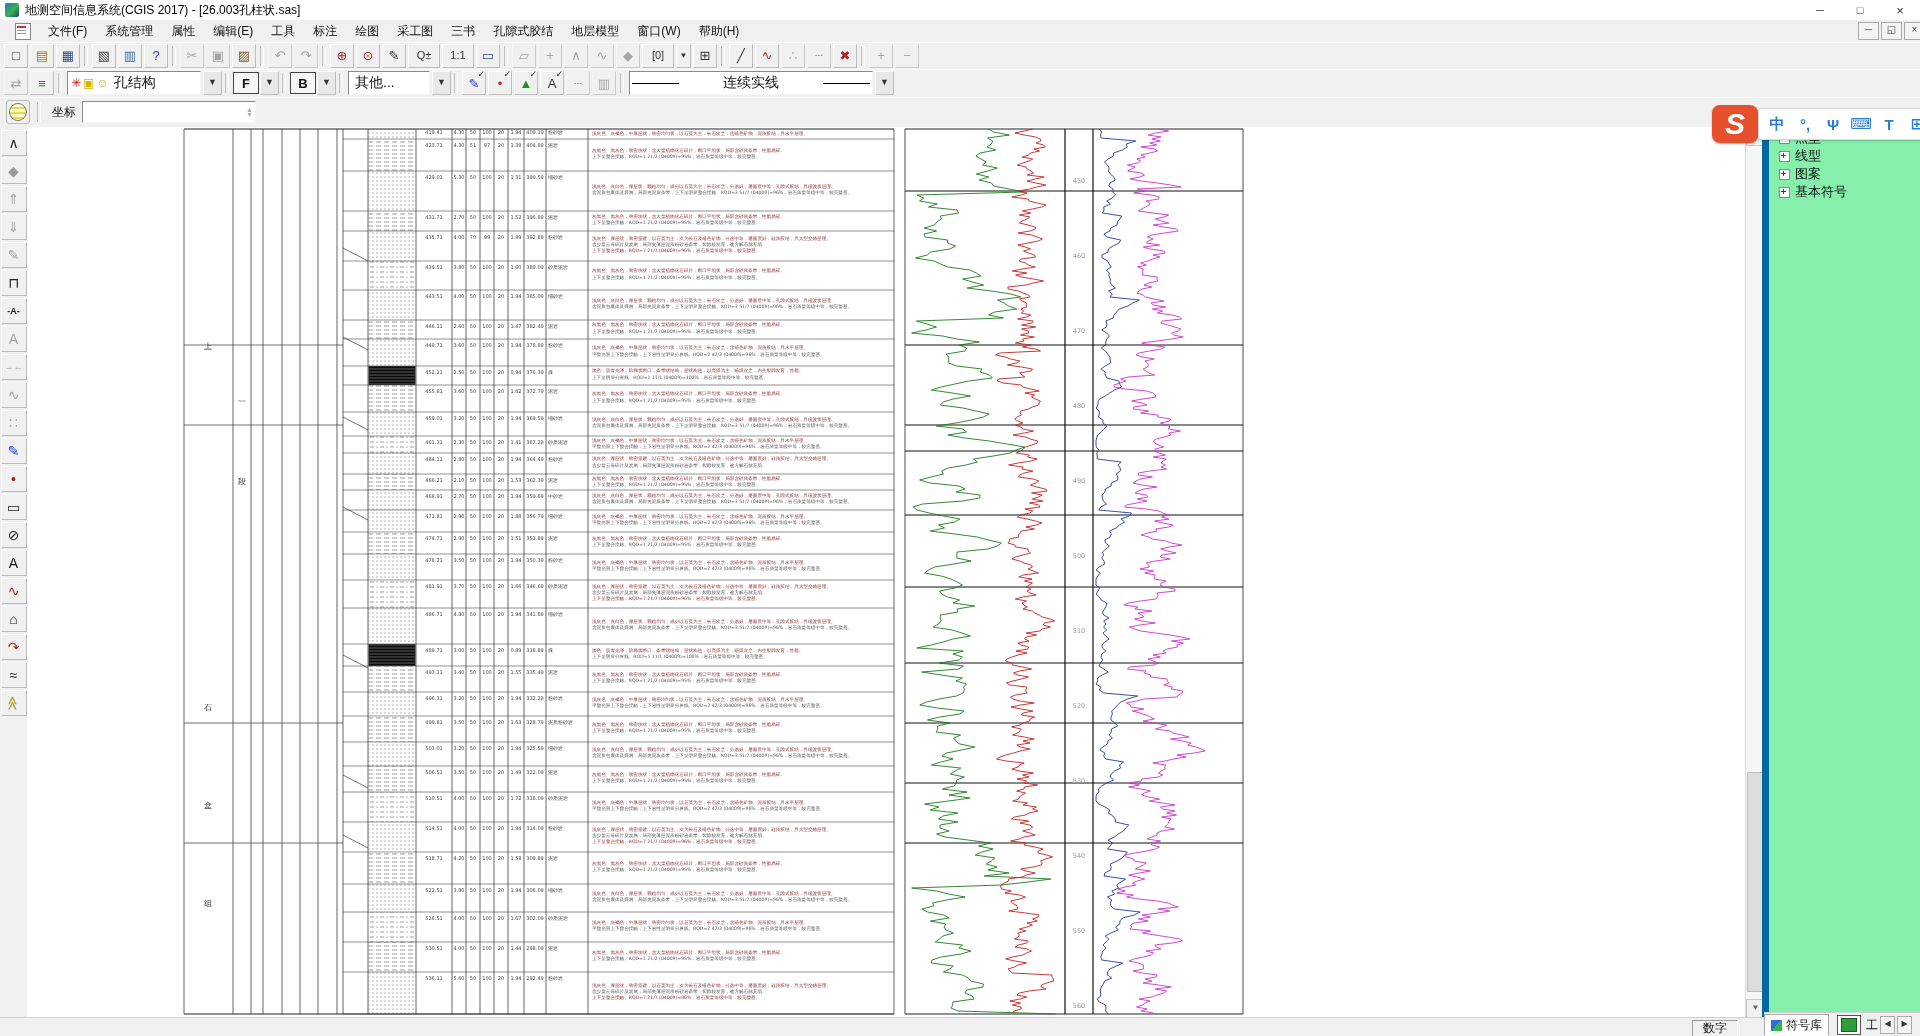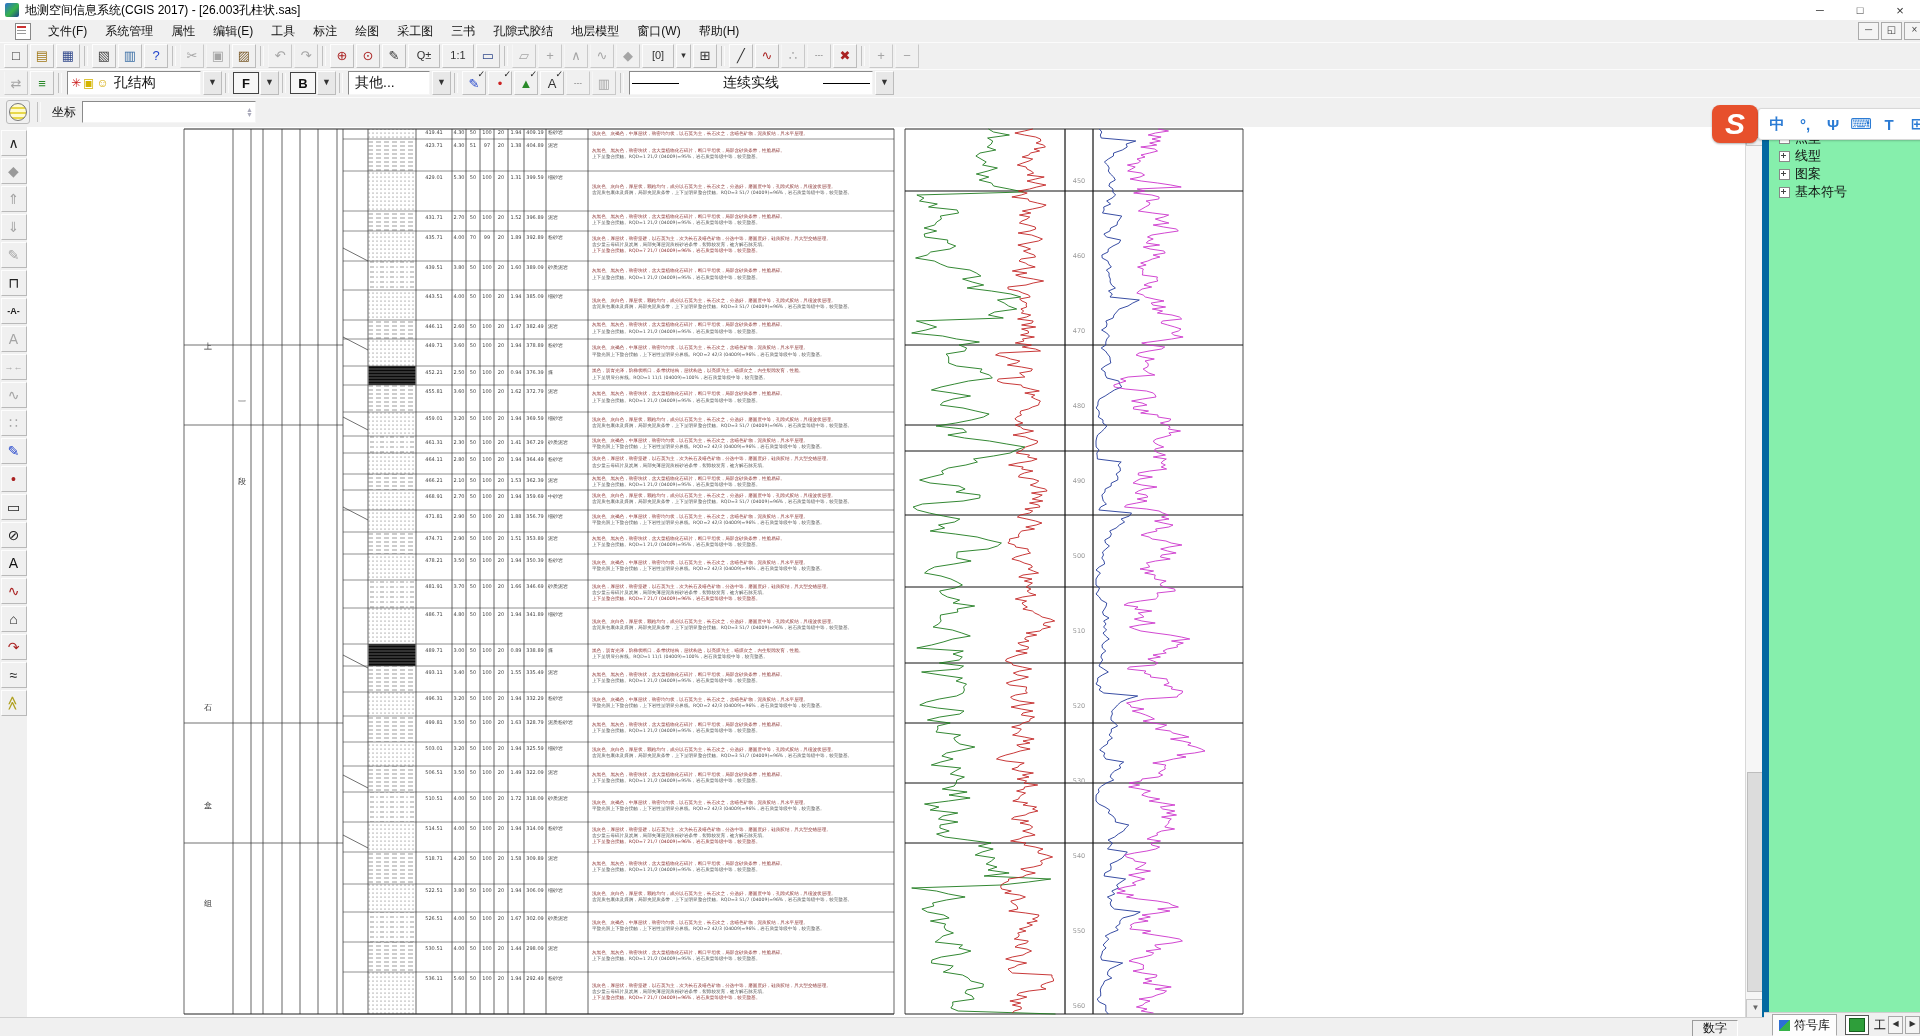--- a/index.html
+++ b/index.html
@@ -72,21 +72,21 @@
   #sogou-logo{width:46px;height:38px;background:#e7502c;border-radius:8px;color:#fff;font-size:30px;font-weight:bold;font-style:italic;display:flex;align-items:center;justify-content:center;box-shadow:0 1px 2px rgba(0,0,0,.3);}
   #sogou-body{height:30px;background:#fff;border:1px solid #d8d8d8;border-radius:3px;display:flex;align-items:center;padding:0 4px;box-shadow:0 1px 2px rgba(0,0,0,.2);}
   .sgbtn{width:24px;height:24px;margin:0 2px;color:#2b7bd4;font-weight:bold;font-size:15px;display:flex;align-items:center;justify-content:center;}
   
   #statusbar{left:0;top:1017px;width:1920px;height:19px;background:#f0f0f0;border-top:1px solid #d0d0d0;display:flex;align-items:center;}
   .spane{height:15px;border:1px solid;border-color:#9c9c9c #ffffff #ffffff #9c9c9c;background:#f0f0f0;font-size:12px;line-height:14px;white-space:pre;overflow:hidden;}
   #sp-help{position:absolute;left:8px;top:2px;width:1200px;padding-left:4px;}
   #sp-coord{position:absolute;left:1216px;top:2px;width:470px;padding-left:44px;}
   #sp-mode{position:absolute;left:1692px;top:2px;width:44px;text-align:center;}
   #symtabs{position:absolute;left:1764px;top:1012px;width:156px;height:24px;background:#f0f0f0;border-top:1px solid #cfcfcf;display:flex;align-items:center;}
-  #symtab{height:20px;background:#fdfdfd;border:1px solid #a8a8a8;border-bottom-color:#fdfdfd;display:flex;align-items:center;padding:0 6px;margin-left:8px;}
+  #symtab{height:20px;background:#fdfdfd;border:1px solid #a8a8a8;border-bottom-color:#fdfdfd;display:flex;align-items:center;padding:0 6px;margin-left:0;}
   #symtab .ticon{width:11px;height:11px;margin-right:4px;background:linear-gradient(135deg,#2c6fd4 50%,#36b34a 50%);}
   #symtab .tlabel{font-size:12px;}
   #greenbtn{width:22px;height:18px;margin-left:8px;border:1px solid #555;background:#fff;display:flex;align-items:center;justify-content:center;}
   #greenbtn .gsq{width:14px;height:12px;background:#2e9e3a;border:1px solid #14601d;}
   #tab2label{margin-left:5px;font-size:12px;}
   .tarrow{width:13px;height:16px;margin-left:2px;border:1px solid #a8a8a8;background:#f4f4f4;text-align:center;line-height:14px;font-size:8px;color:#333;}
 </style>
 </head>
 <body>
 

